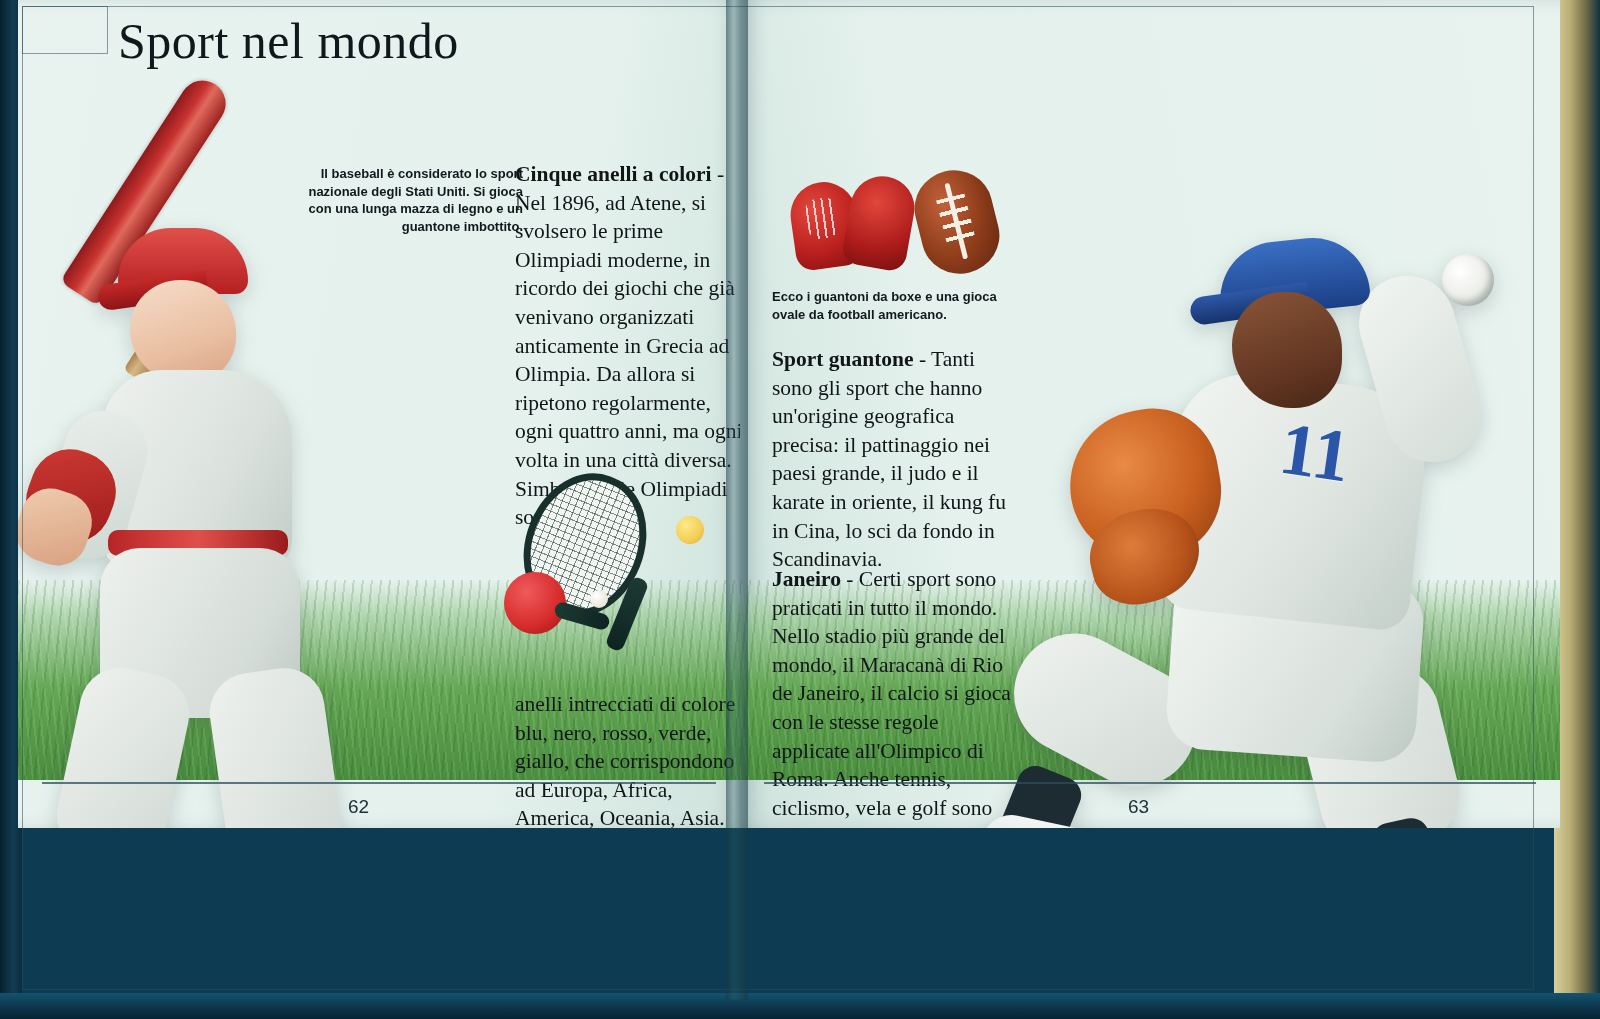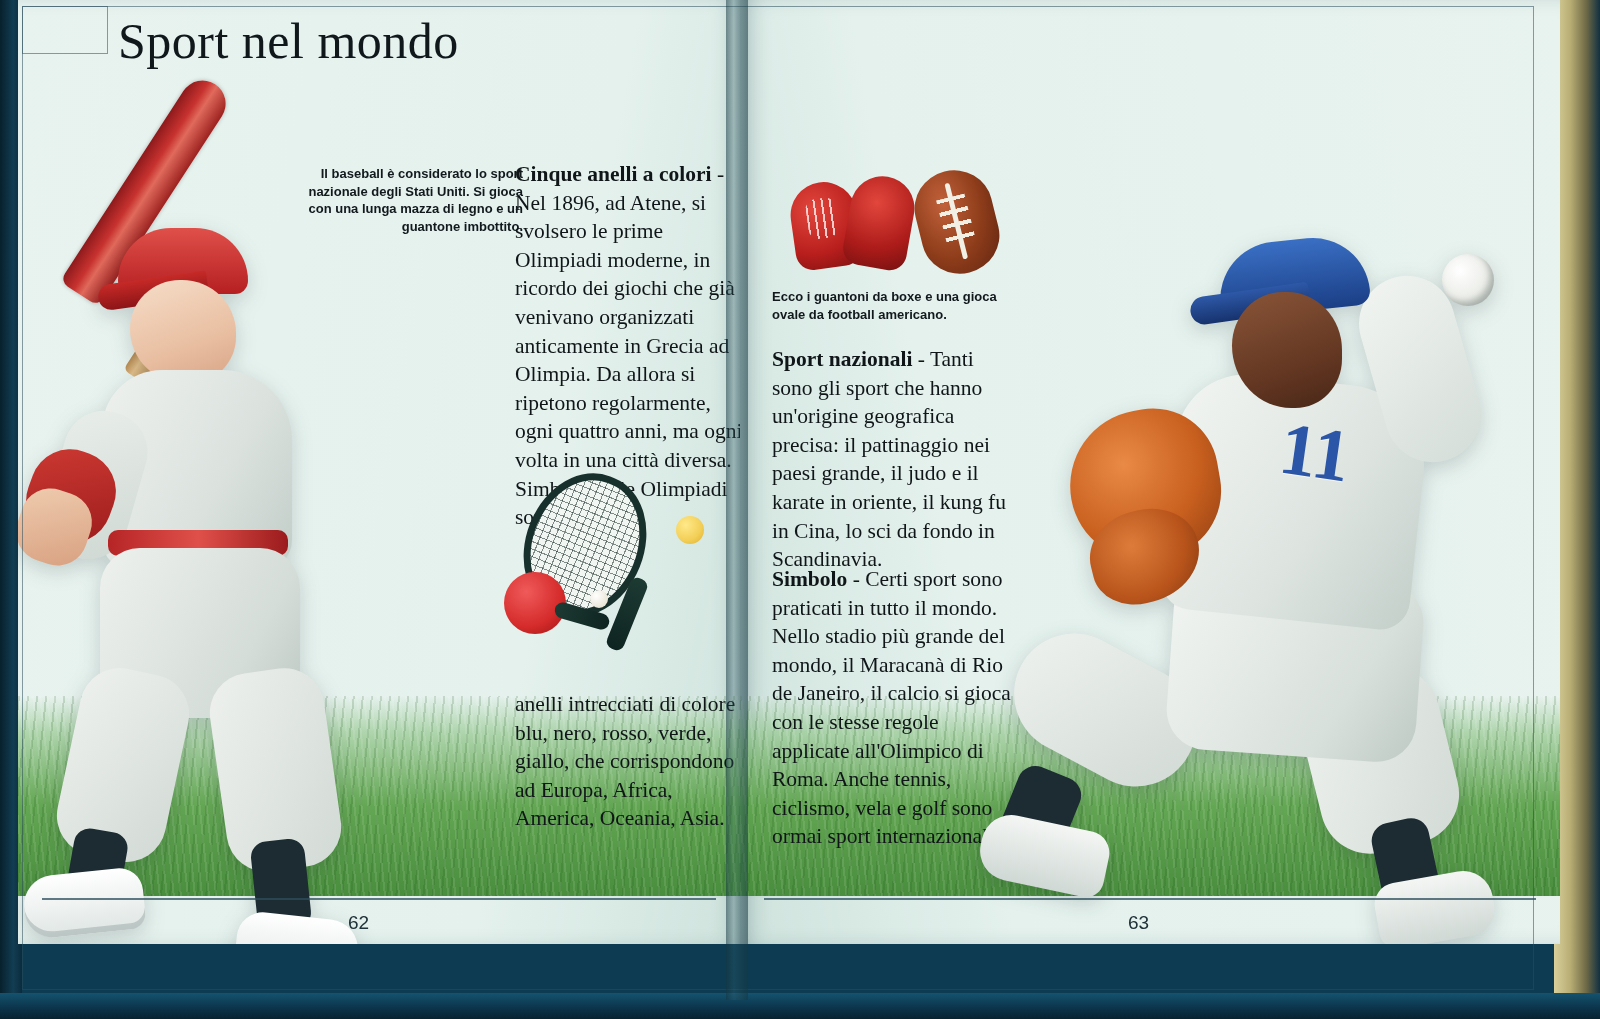--- a/index.html
+++ b/index.html
@@ -32,21 +32,21 @@
     background: linear-gradient(90deg,#d8cf9c 0%, #b9ae74 35%, #6f6a46 70%, #123041 100%);
   }
   .board-bottom2 {
     position: absolute;
     left: 0; bottom: 0; width: 1600px; height: 26px;
     background: linear-gradient(180deg,#14536f 0%, #0b3349 60%, #072230 100%);
   }
   .page {
     position: absolute;
     top: 0;
-    height: 944px;
+    height: 828px;
     background: #e6f2ee;
     overflow: hidden;
   }
   .page-left {
     left: 18px;
     width: 722px;
     background: linear-gradient(100deg,#e8f3ef 0%, #e4f1ed 70%, #cfe3dd 100%);
     box-shadow: inset -14px 0 22px -10px rgba(20,60,70,.35);
   }
   .page-right {
@@ -488,27 +488,27 @@
     <div class="art boxing" style="left:52px; top:170px;">
       <div class="gl1"></div>
       <div class="gl2"></div>
       <div class="fb"></div>
     </div>
 
     <div class="caption" style="left:32px; top:288px; width:245px;">Ecco i guantoni da boxe e una gioca ovale da football americano.</div>
 
     <div class="col" style="left:32px; top:345px; width:240px;">
       <p>
-        <b>Sport nazionali</b><span> - </span><span>Tanti sono gli sport che hanno un'origine geografica precisa: il pattinaggio nei paesi grande, il judo e il karate in oriente, il kung fu in Cina, lo sci da fondo in Scandinavia.</span>
+        <b>Sport guantone</b><span> - </span><span>Tanti sono gli sport che hanno un'origine geografica precisa: il pattinaggio nei paesi grande, il judo e il karate in oriente, il kung fu in Cina, lo sci da fondo in Scandinavia.</span>
       </p>
     </div>
 
     <div class="col" style="left:32px; top:565px; width:240px;">
       <p>
-        <b>Simbolo</b><span> - </span><span>Certi sport sono praticati in tutto il mondo. Nello stadio più grande del mondo, il Maracanà di Rio de Janeiro, il calcio si gioca con le stesse regole applicate all'Olimpico di Roma. Anche tennis, ciclismo, vela e golf sono ormai sport internazionali.</span>
+        <b>Janeiro</b><span> - </span><span>Certi sport sono praticati in tutto il mondo. Nello stadio più grande del mondo, il Maracanà di Rio de Janeiro, il calcio si gioca con le stesse regole applicate all'Olimpico di Roma. Anche tennis, ciclismo, vela e golf sono ormai sport internazionali.</span>
       </p>
     </div>
 
     <div class="player p2" style="left:240px; top:230px;">
       <div class="sh leg-back"></div>
       <div class="sh leg-front"></div>
       <div class="sh sock-b"></div>
       <div class="sh sock-f"></div>
       <div class="sh shoe-b"></div>
       <div class="sh shoe-f"></div>

